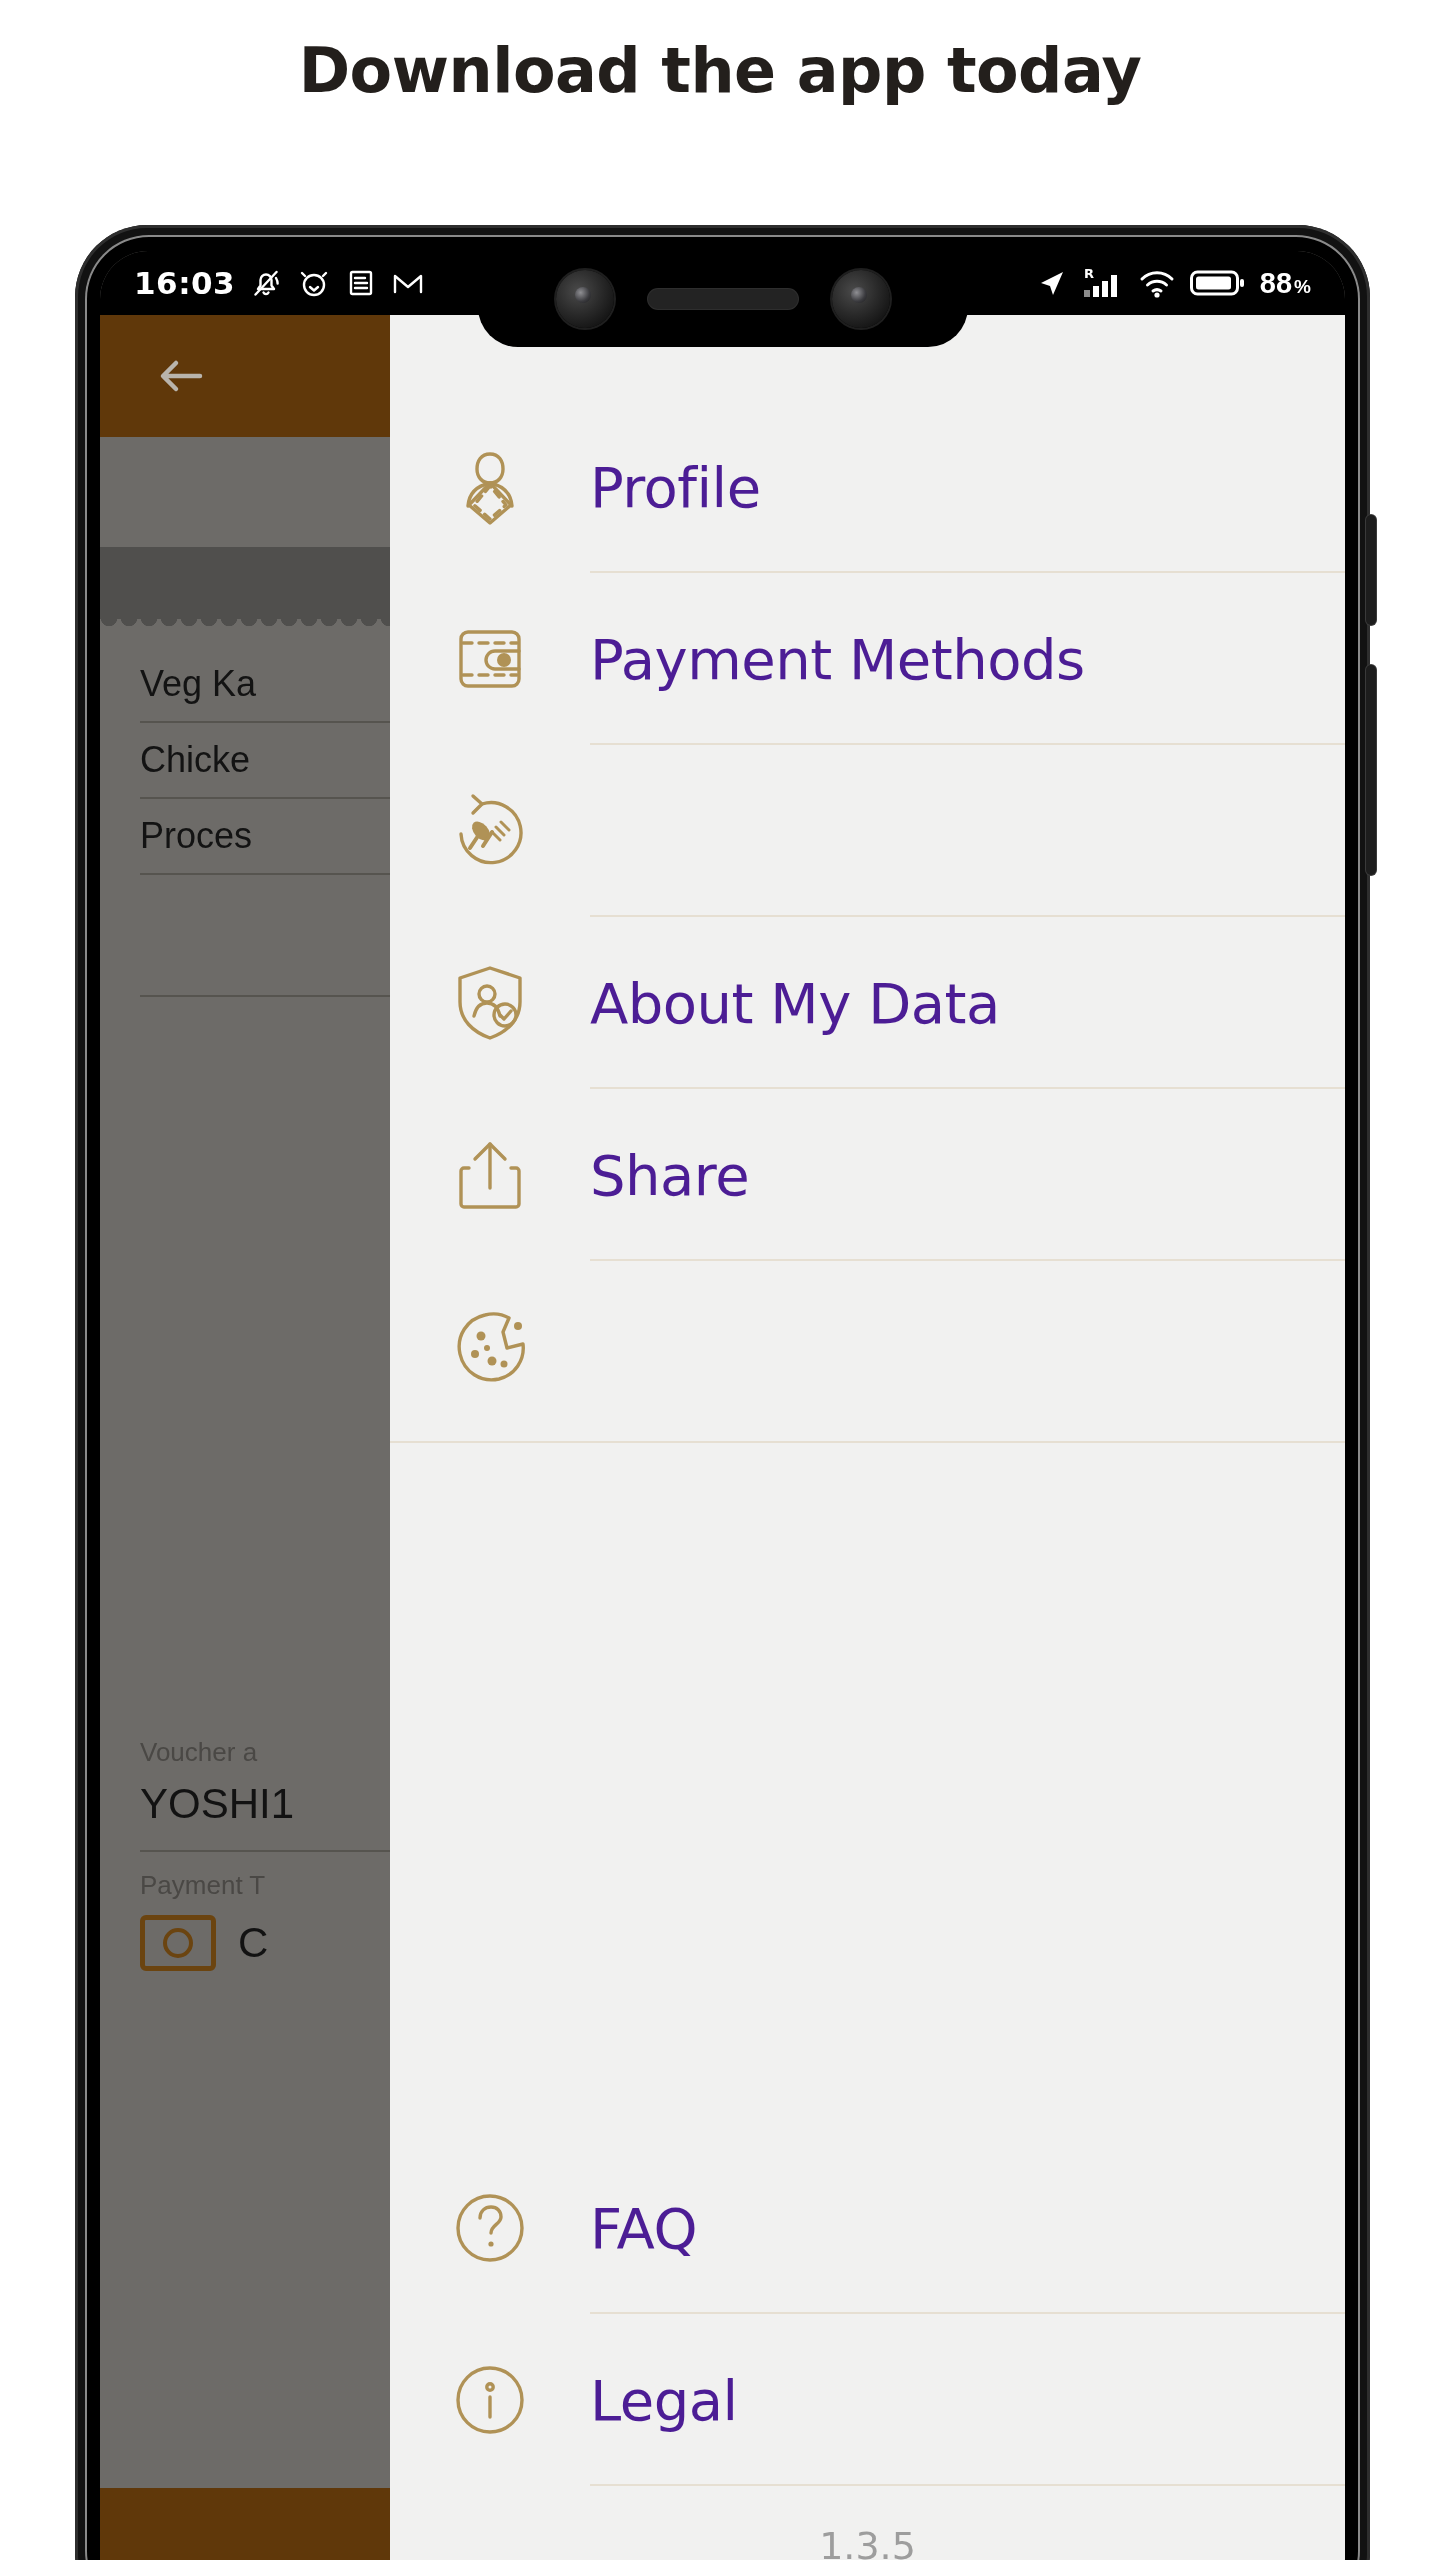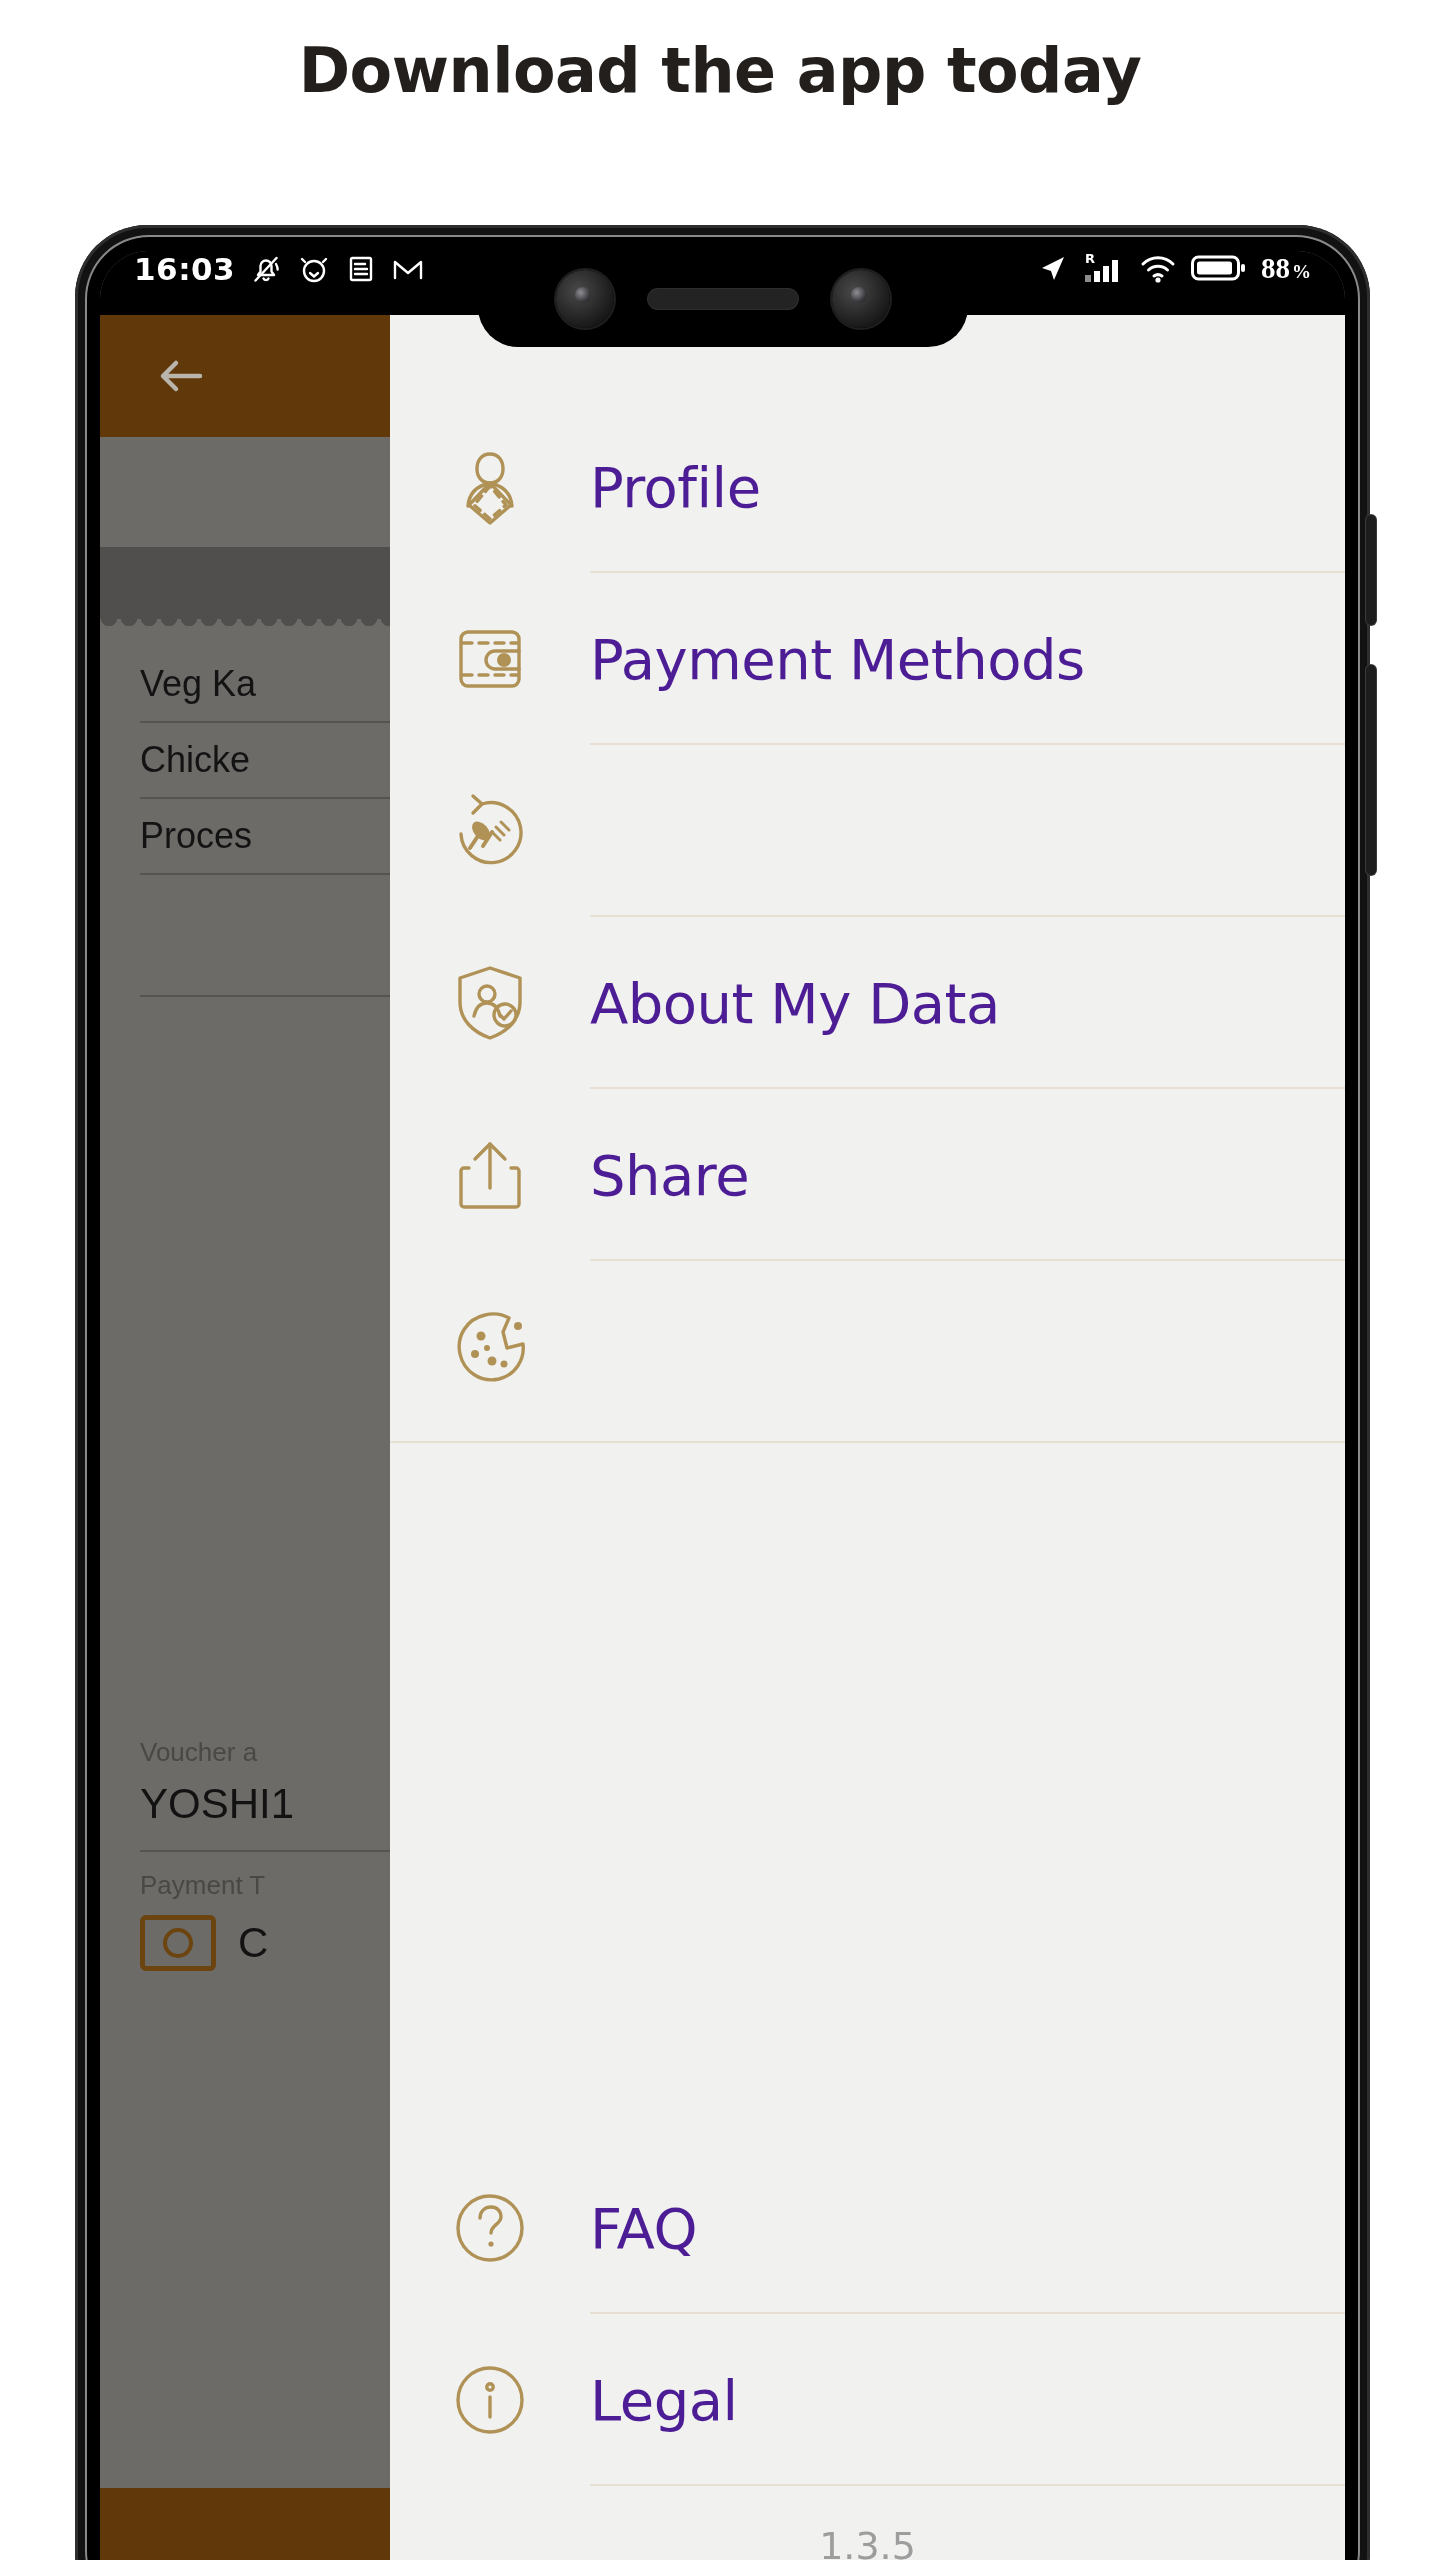--- a/index.html
+++ b/index.html
@@ -77,21 +77,21 @@
 
   
   .statusbar {
     position: absolute;
     left: 0; top: 0;
     width: 1245px;
     height: 64px;
     background: #000;
     color: #fff;
     display: flex;
-    align-items: flex-start;
+    align-items: center;
     z-index: 40;
   }
   .sb-left {
     display: flex;
     align-items: center;
     gap: 14px;
     margin-left: 34px;
   }
   .sb-time {
     font-family: "DejaVu Sans", sans-serif;
@@ -100,21 +100,21 @@
     letter-spacing: 0.5px;
   }
   .sb-right {
     display: flex;
     align-items: center;
     gap: 14px;
     margin-left: auto;
     margin-right: 34px;
   }
   .sb-battery-text {
-    font-family: Liberation Serif, serif;
+    font-family: Liberation Sans, sans-serif;
     font-weight: bold;
     font-size: 29px;
   }
   .sb-pct { font-size: 19px; font-weight: bold; margin-left: 2px; }
 
   
   .notch {
     position: absolute;
     top: 0;
     left: 50%;

